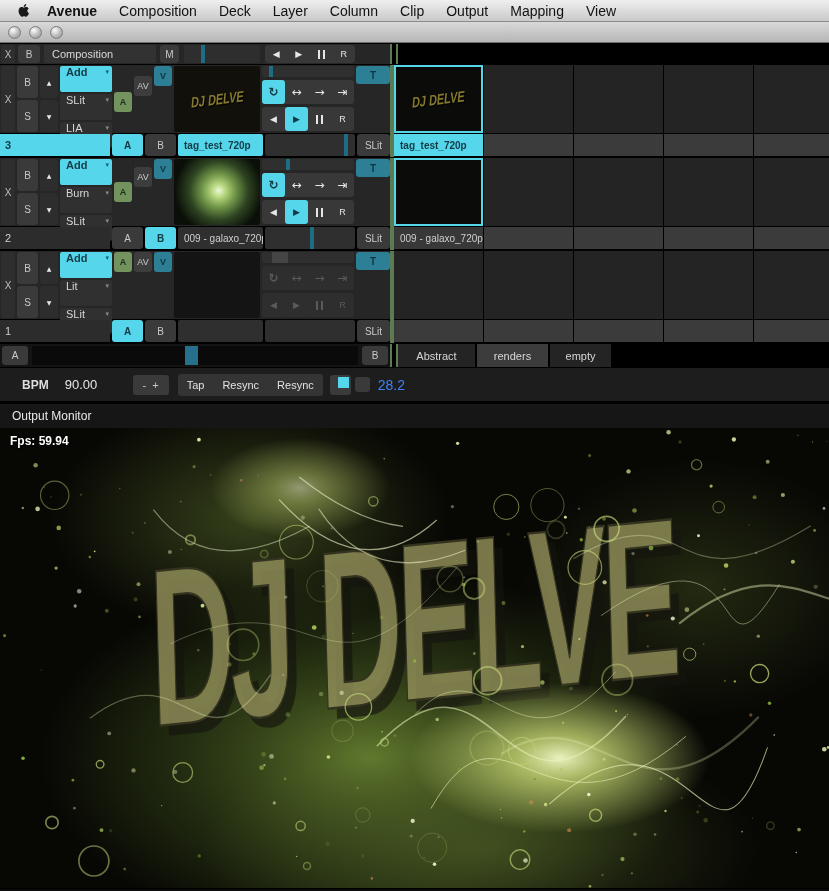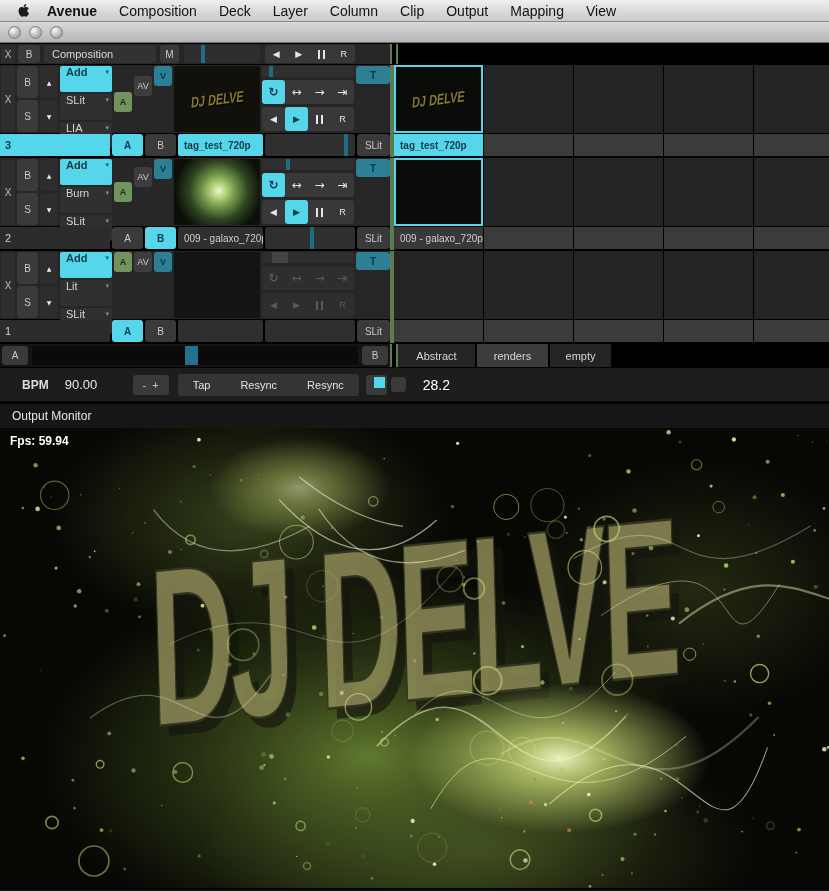--- a/index.html
+++ b/index.html
@@ -132,25 +132,25 @@
     justify-content:center; background:#242424; }
   .decktab.t0 { width:77px;text-align:right; } .decktab.t1 { width:71px; background:#3c3c3c; } .decktab.t2 { width:61px; }
 
   
   .bpmrow { height:35px; background:#1d1d1d; display:flex; align-items:center; margin-top:1px;
     border-bottom:2px solid #000; }
   .bpmlabel { color:#dddddd; font-size:12px; font-weight:bold; margin-left:22px; }
   .bpmvalue { color:#e6e6e6; font-size:13px; margin-left:16px; width:46px; }
   .bpmpm { width:36px; height:20px; margin-left:22px; font-size:11px; gap:6px; }
   .tapgroup { height:22px; background:#343434; border-radius:3px; display:flex; margin-left:9px; }
-  .tapgroup .tbtn2 { padding:0 15px; color:#e2e2e2; font-size:11px; display:flex; align-items:center; }
+  .tapgroup .tbtn2 { padding:0 9px; color:#e2e2e2; font-size:11px; display:flex; align-items:center; }
   .beatbtn { width:21px; height:20px; background:#3a3a3a; border-radius:3px; margin-left:7px; position:relative; }
   .beatbtn .pulse { position:absolute; right:2px; top:2px; width:11px; height:11px; background:#55d6ea; }
   .resyncbtn { width:15px; height:15px; background:#3a3a3a; border-radius:3px; margin-left:4px; }
-  .beatcount { color:#ffffff; font-size:14px; margin-left:17px; }
+  .beatcount { color:#3b82f6; font-size:14px; margin-left:8px; }
 
   
   .outheader { height:25px; background:#161616; color:#e8e8e8; font-size:12px;
     display:flex; align-items:center; padding-left:12px; border-top:1px solid #000; }
   .preview { height:460px; position:relative; background:#070704; overflow:hidden; }
   .fps { position:absolute; top:6px; left:10px; color:#ffffff; font-size:12px; font-weight:bold;
     text-shadow:1px 1px 2px #000; z-index:5; }
   .preview svg { display:block; }
   .bottomstrip { height:7px; background:#0c0c0c; border-top:1px solid #000; }
 </style>

